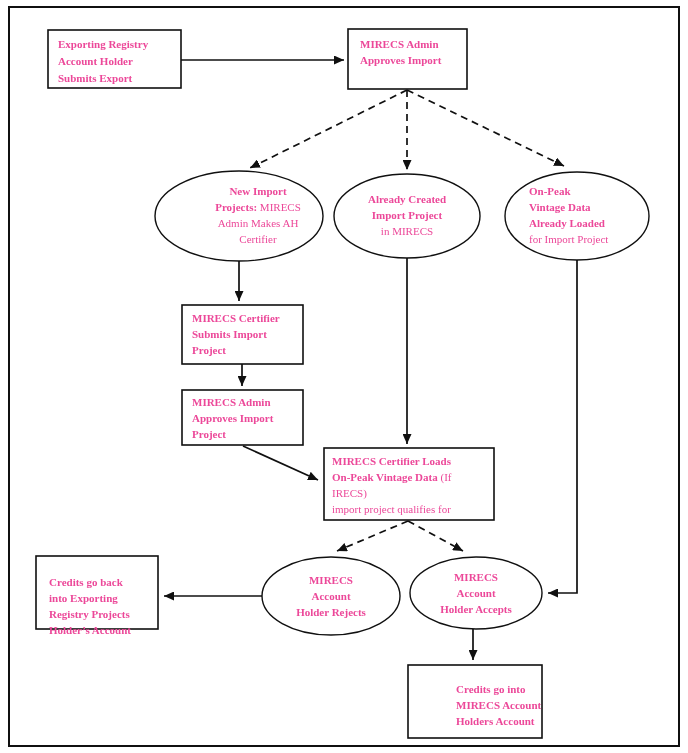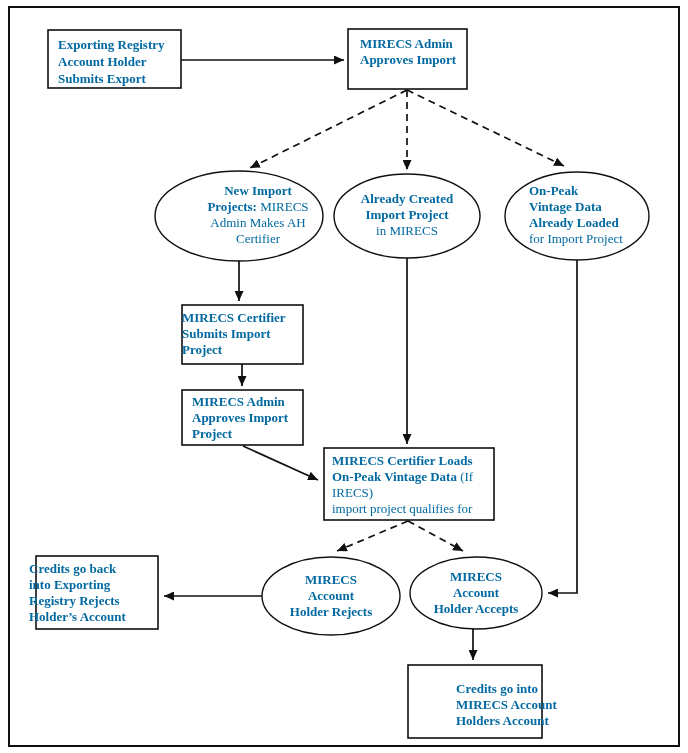--- a/index.html
+++ b/index.html
@@ -12,40 +12,40 @@
     position: relative;
     width: 688px; height: 753px;
     font-family: "Liberation Serif", "DejaVu Serif", serif;
     color: #101010;
   }
   #chart-svg { position: absolute; left: 0; top: 0; }
 
   .overlay {
     position: absolute;
     box-sizing: border-box;
-    font-size: 13px;
+    font-size: 11px;
     line-height: 16px;
-    color: #0369a1;
+    color: #ec4899;
   }
   .overlay .line { white-space: nowrap; }
   .overlay .b { font-weight: bold; }
   .center { text-align: center; }
 
   
   #t-export-submit          { left: 48px;  top: 30px;  width: 133px; height: 58px; padding: 6px 2px 0 10px; line-height: 17px; }
   #t-admin-approves-import  { left: 348px; top: 29px;  width: 119px; height: 60px; padding: 7px 0 0 12px; }
   #t-new-import-projects    { left: 155px; top: 171px; width: 168px; height: 90px; padding: 12px 0 0 38px; text-align: center; }
   #t-already-created        { left: 334px; top: 174px; width: 146px; height: 84px; padding-top: 17px; }
   #t-onpeak-loaded          { left: 505px; top: 172px; width: 144px; height: 88px; padding: 11px 0 0 24px; }
-  #t-certifier-submits      { left: 172px; top: 305px; width: 121px; height: 59px; padding: 5px 0 0 10px; }
+  #t-certifier-submits      { left: 182px; top: 305px; width: 121px; height: 59px; padding: 5px 0 0 10px; }
   #t-admin-approves-project { left: 182px; top: 390px; width: 121px; height: 55px; padding: 4px 0 0 10px; }
   #t-certifier-loads        { left: 324px; top: 448px; width: 172px; height: 92px; padding: 5px 0 0 8px; }
   #t-holder-rejects         { left: 262px; top: 557px; width: 138px; height: 78px; padding-top: 15px; }
   #t-holder-accepts         { left: 410px; top: 557px; width: 132px; height: 72px; padding-top: 12px; }
-  #t-credits-back           { left: 20px;  top: 556px; width: 146px; height: 73px; padding: 5px 0 0 9px; }
+  #t-credits-back           { left: 40px;  top: 556px; width: 146px; height: 73px; padding: 18px 0 0 9px; }
   #t-credits-into           { left: 408px; top: 665px; width: 134px; height: 73px; padding: 16px 0 0 10px; margin-left: 38px; }
 </style>
 </head>
 <body>
 
 <div id="stage">
 
   <svg id="chart-svg" width="688" height="753" viewBox="0 0 688 753">
     <defs>
       <marker id="arw" markerUnits="userSpaceOnUse" markerWidth="11" markerHeight="9" refX="10" refY="4.5" orient="auto">
@@ -143,21 +143,21 @@
       <div class="line"><span class="b">Holder Rejects</span></div>
     </div>
   <div class="overlay center" id="t-holder-accepts">
       <div class="line"><span class="b">MIRECS</span></div>
       <div class="line"><span class="b">Account</span></div>
       <div class="line"><span class="b">Holder Accepts</span></div>
     </div>
   <div class="overlay" id="t-credits-back">
       <div class="line"><span class="b">Credits go back</span></div>
       <div class="line"><span class="b">into Exporting</span></div>
-      <div class="line"><span class="b">Registry Rejects</span></div>
+      <div class="line"><span class="b">Registry Projects</span></div>
       <div class="line"><span class="b">Holder’s Account</span></div>
     </div>
   <div class="overlay" id="t-credits-into">
       <div class="line"><span class="b">Credits go into</span></div>
       <div class="line"><span class="b">MIRECS Account</span></div>
       <div class="line"><span class="b">Holders Account</span></div>
     </div>
 
 </div>
 

